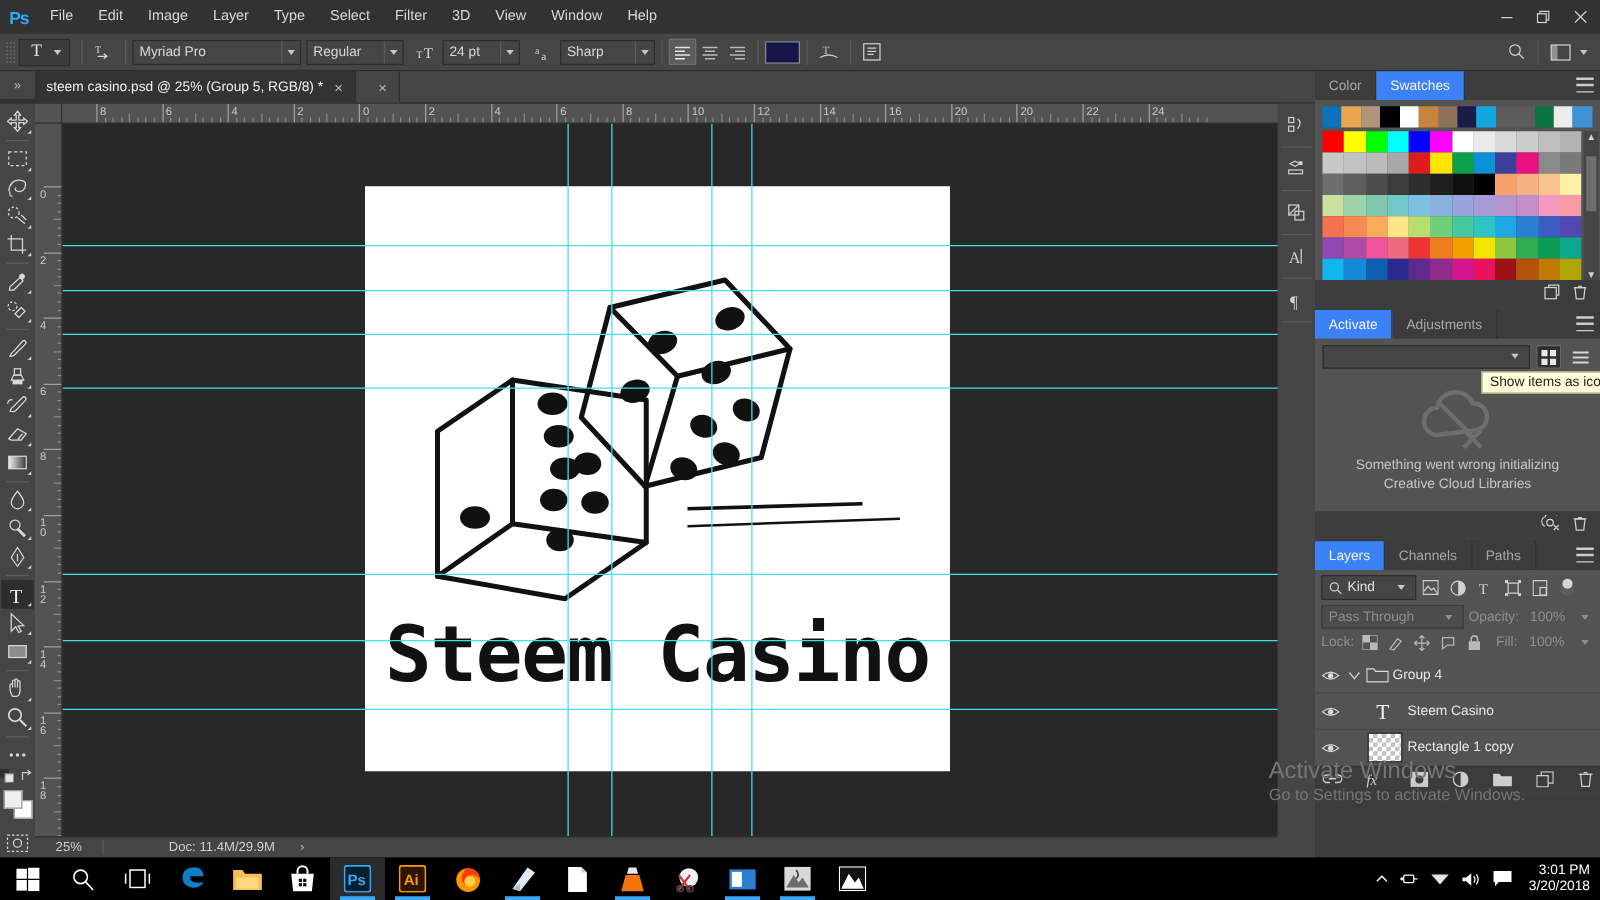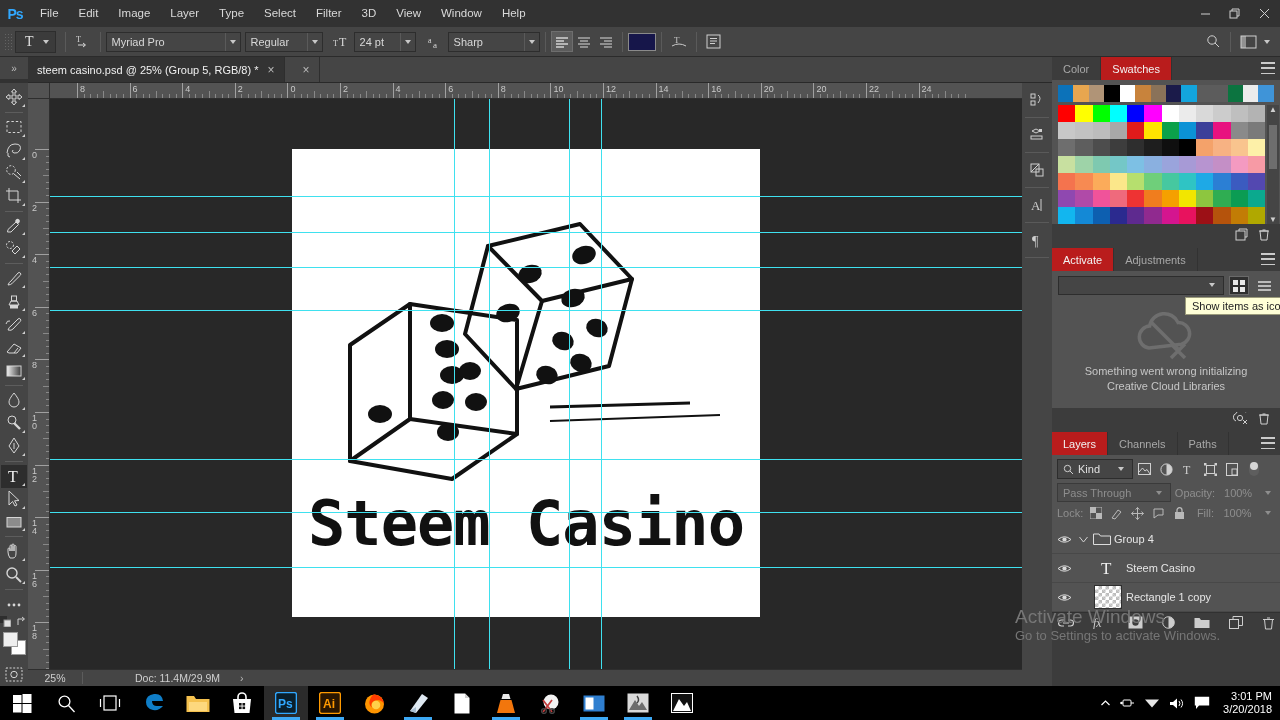--- a/index.html
+++ b/index.html
@@ -143,21 +143,21 @@
   .rail-icon { width:28px;height:34px;display:flex;align-items:center;justify-content:center;color:#cfcfcf; }
   .rail-sep { width:24px; height:1px; background:#5a5a5a; }
 
   .rightdock { position:absolute; top:57px; left:1052px; width:228px; height:629px; background:#3c3c3c; }
 
   .panel-tabs { display:flex; align-items:stretch; height:23px; background:#3c3c3c; position:relative; }
   .ptab {
     padding:0 11px; display:flex; align-items:center; font-size:11px; color:#a8a8a8;
     border-right:1px solid #323232;
   }
-  .ptab.active { background:#b91c1c; color:#f2f2f2; }
+  .ptab.active { background:#3b82f6; color:#f2f2f2; }
   .pmenu { position:absolute; right:5px; top:5px; width:14px; height:12px;
      display:flex; flex-direction:column; justify-content:space-between; }
   .pmenu i { display:block; height:1.5px; background:#cbcbcb; }
 
   .panel-body { background:#535353; }
 
   
   .swatch-row { display:flex; }
   .sw { width:17.1px; height:17px; }
   .sw-grid { display:flex; flex-wrap:wrap; width:207px; }
@@ -304,21 +304,21 @@
           <span class="caret"></span>
         </span>
     </div>
     <div style="width:8px"></div>
     <div class="opt-icon">
       <svg width="16" height="14" viewBox="0 0 16 14">
         <text x="0" y="8" font-size="8" fill="#d8d8d8" font-family="serif">a</text>
         <text x="5" y="13" font-size="9" fill="#d8d8d8" font-family="serif">a</text>
       </svg>
     </div>
-    <div class="sel-field" style="width:92px;">
+    <div class="sel-field" style="width:76px;">
       <span>Sharp</span>
       <span class="cv">
           <span class="caret"></span>
         </span>
     </div>
     <div class="opt-sep"></div>
     <div class="align-btn active">
       <svg width="14" height="12">
           <g stroke="#e6e6e6" stroke-width="1.3">
         <line x1="1" y1="2" x2="13" y2="2"></line>

